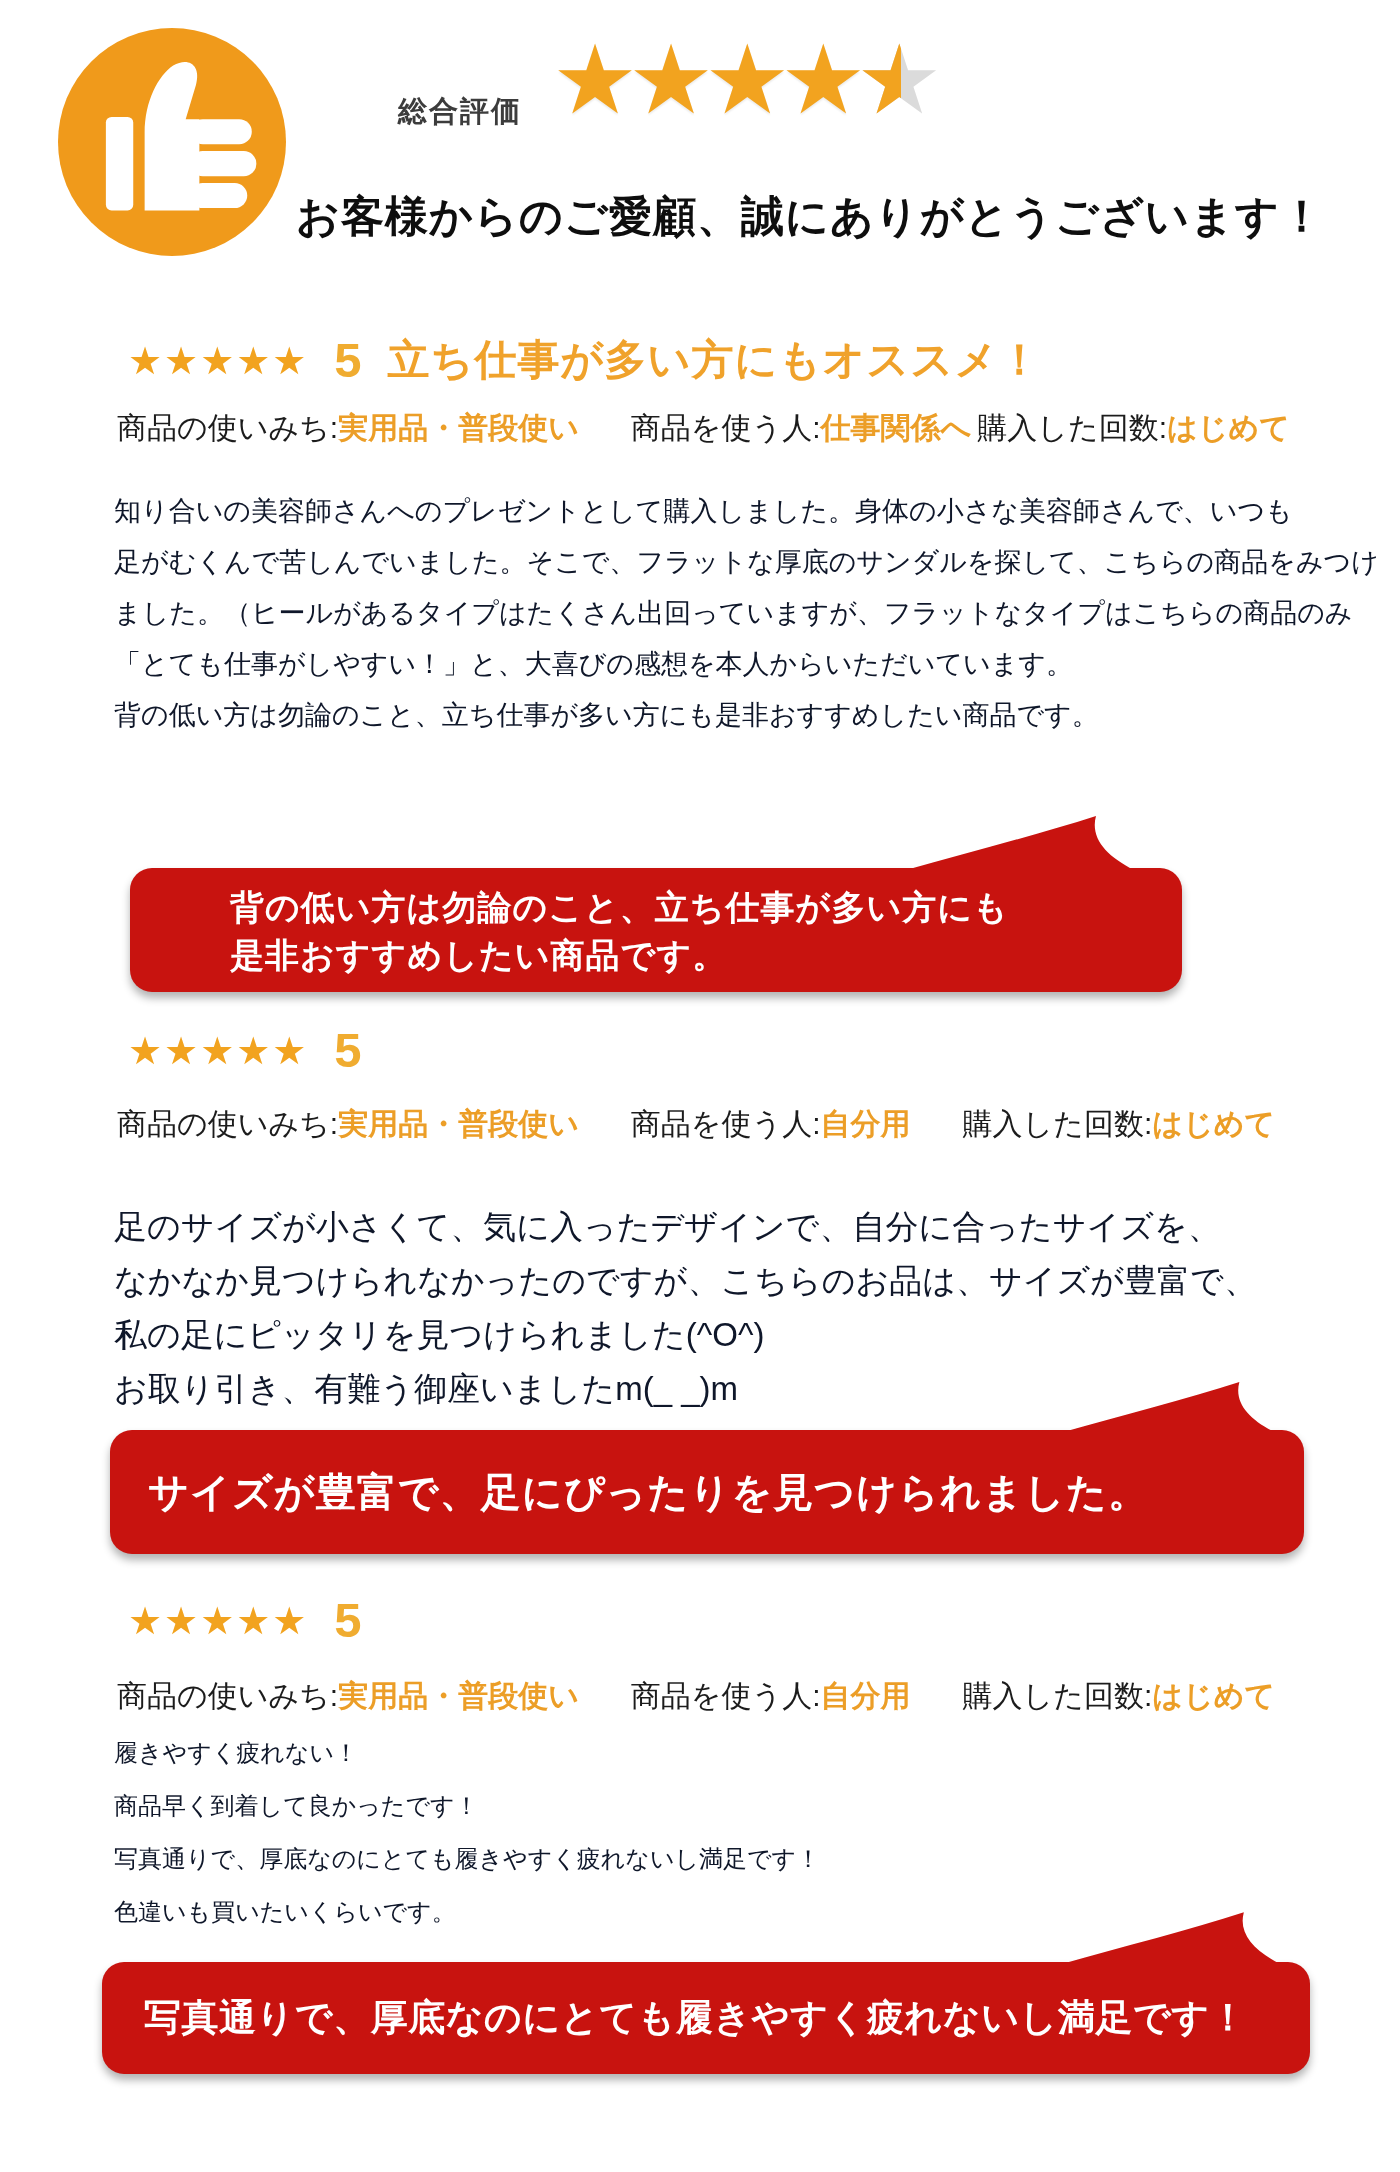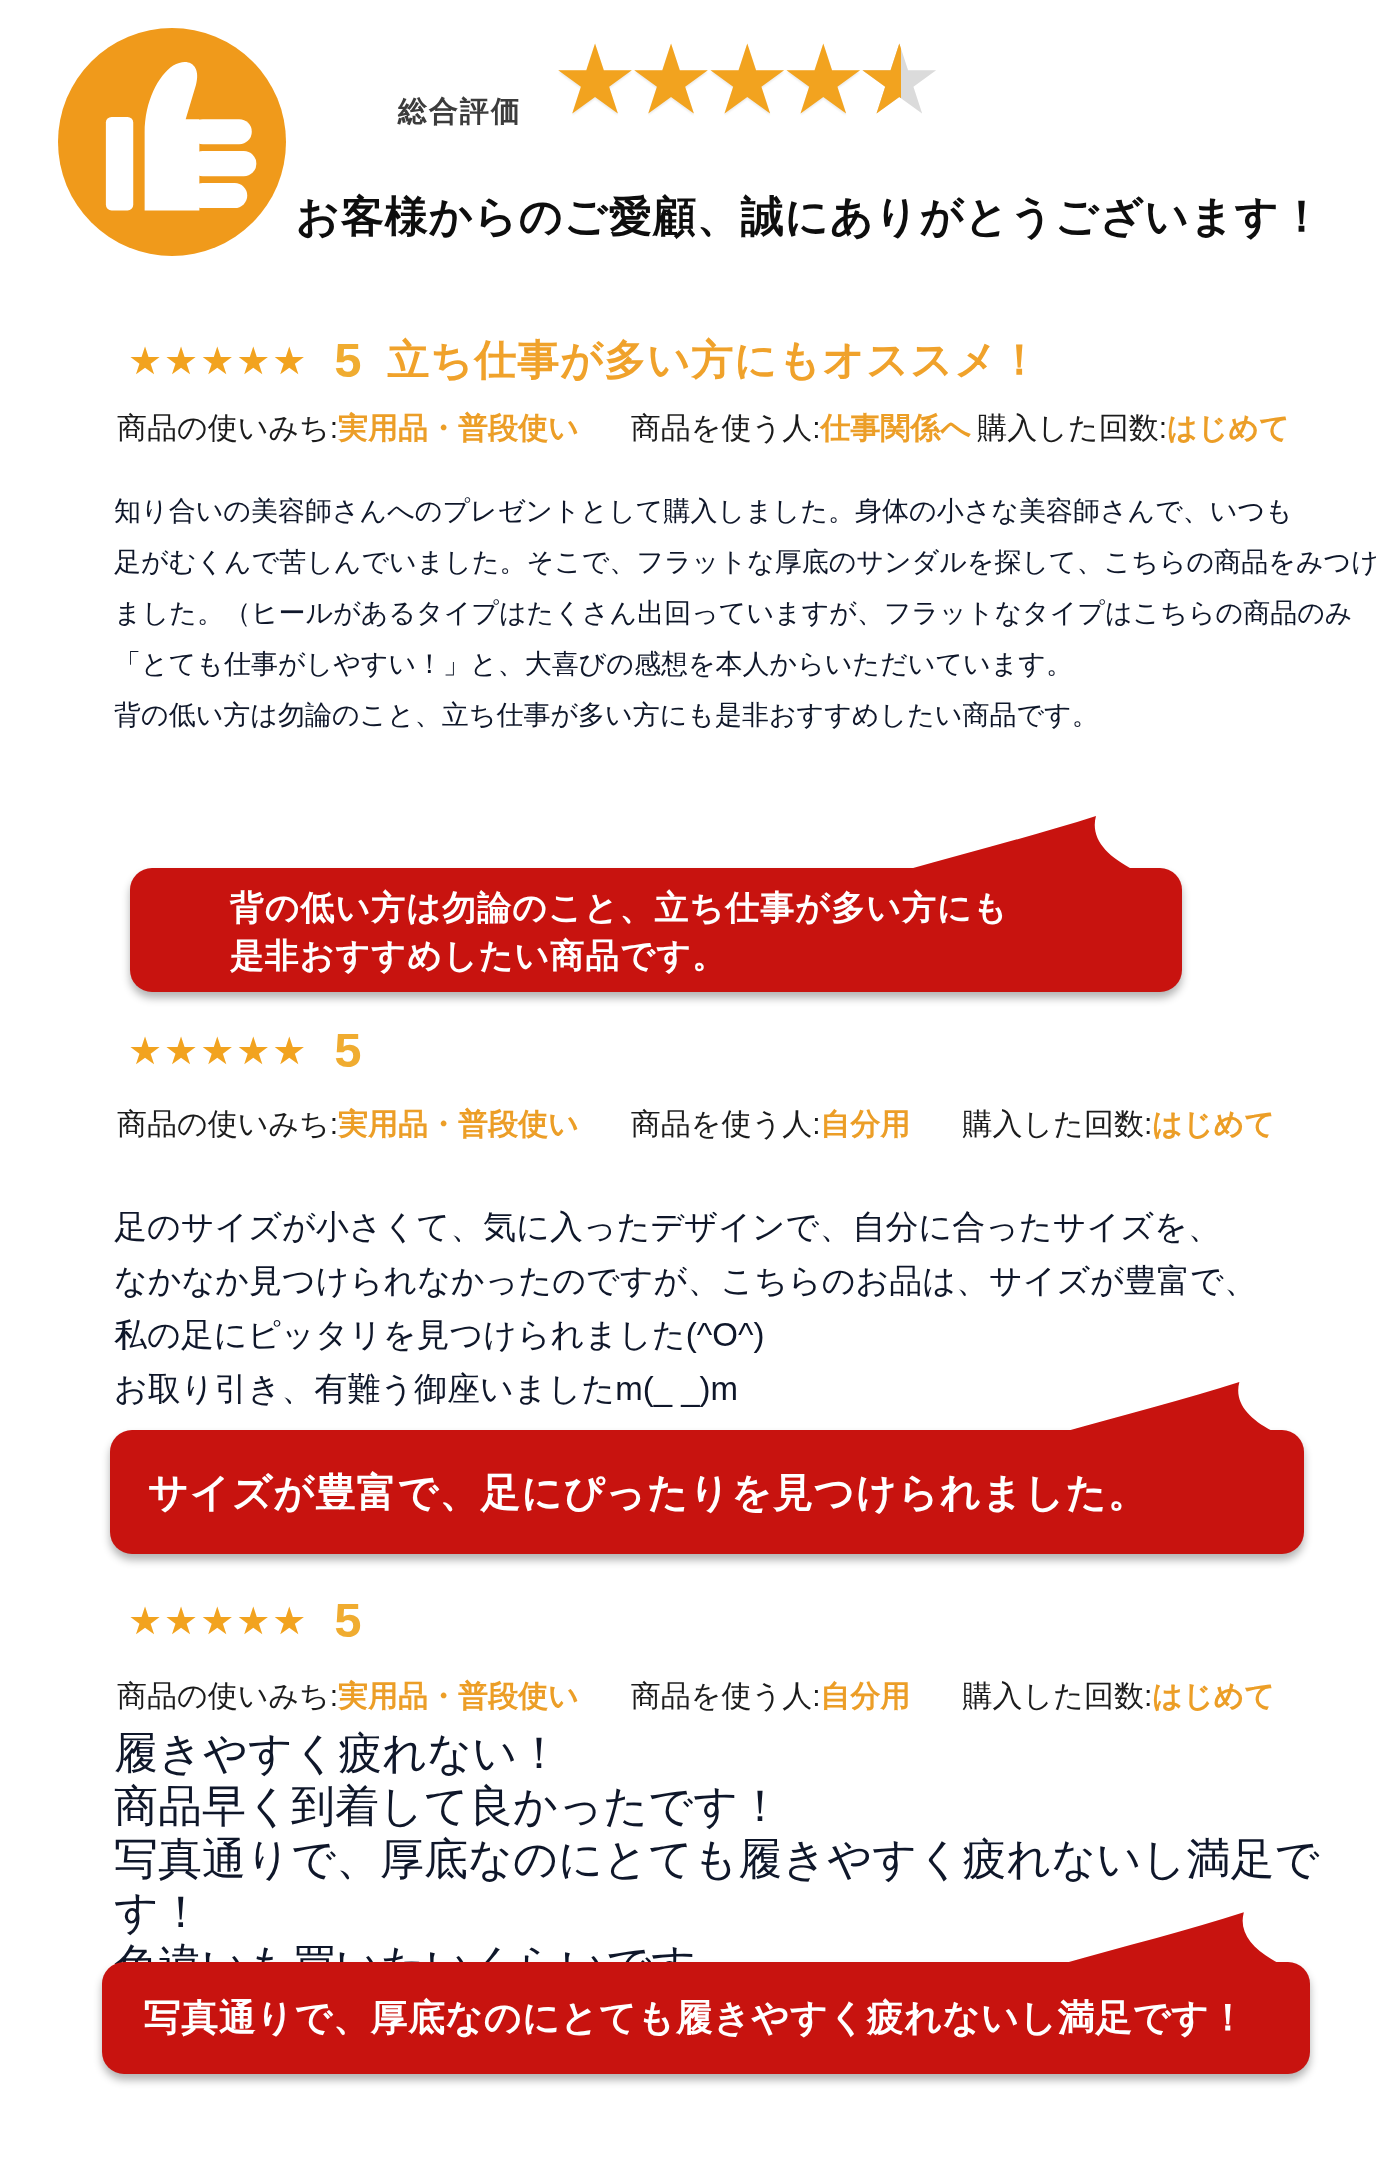--- a/index.html
+++ b/index.html
@@ -33,21 +33,21 @@
   .rev-score{font-size:49px;font-weight:800;color:var(--score-gold);margin-left:26px;line-height:1;}
   .rev-title{font-size:42px;font-weight:800;color:var(--title-orange);margin-left:26px;line-height:1.1;letter-spacing:1px;}
   .meta-row{position:absolute;left:117px;font-size:30px;display:flex;white-space:nowrap;}
   .meta-pair{margin-right:52px;}
   .meta-pair.tight{margin-right:6px;}
   .meta-label{color:#1c1c1c;}
   .meta-value{color:var(--value-orange);font-weight:600;}
   .body-text{position:absolute;left:114px;color:#0f172a;}
   .body-1{font-size:27px;line-height:51px;}
   .body-2{font-size:33px;line-height:54px;}
-  .body-3{font-size:44px;line-height:53px;}
+  .body-3{font-size:24px;line-height:53px;}
   
   .bubble{position:absolute;background:var(--bubble-red);border-radius:22px;
     box-shadow:0 6px 8px rgba(0,0,0,0.30);color:#fff;font-weight:800;}
   .bubble .tail{position:absolute;}
   .bubble .tail path{fill:var(--bubble-red);}
   .bubble-1{left:106px;top:868px;width:1052px;height:124px;padding:15px 0 0 100px;
     font-size:34px;line-height:48px;letter-spacing:1px;margin-left:24px;}
   .bubble-2{left:110px;top:1430px;width:1194px;height:124px;display:flex;align-items:center;
     padding-left:38px;font-size:40px;letter-spacing:1px;}
   .bubble-3{left:102px;top:1962px;width:1208px;height:112px;display:flex;align-items:center;

